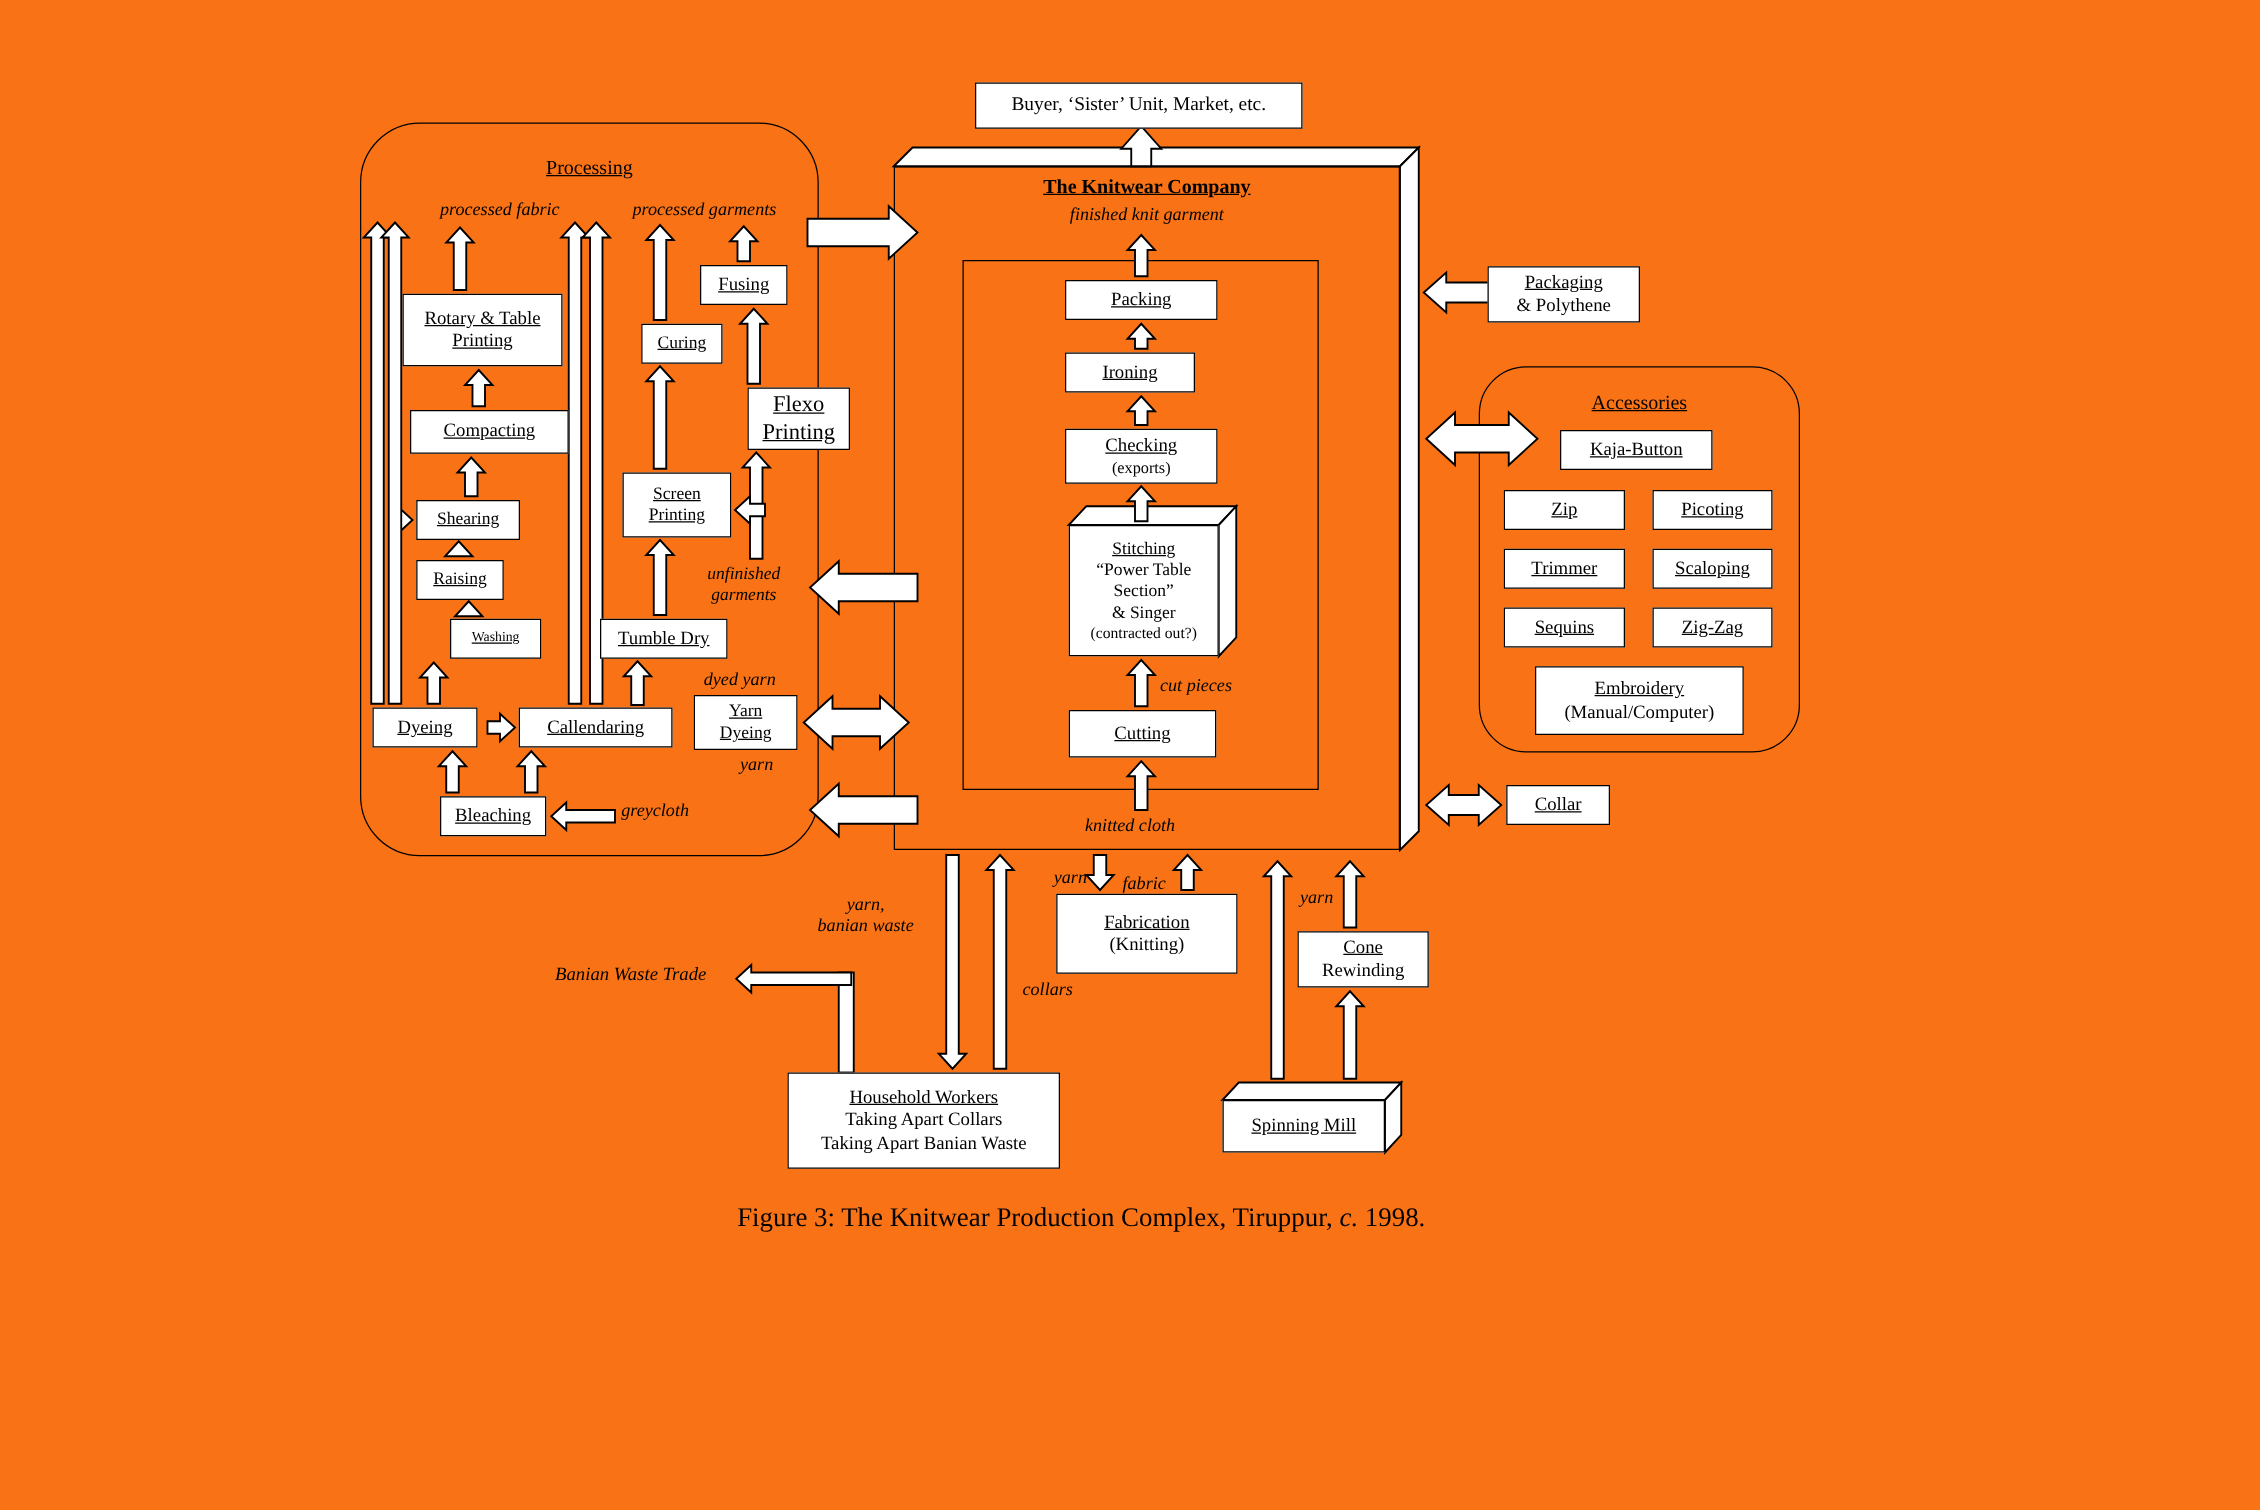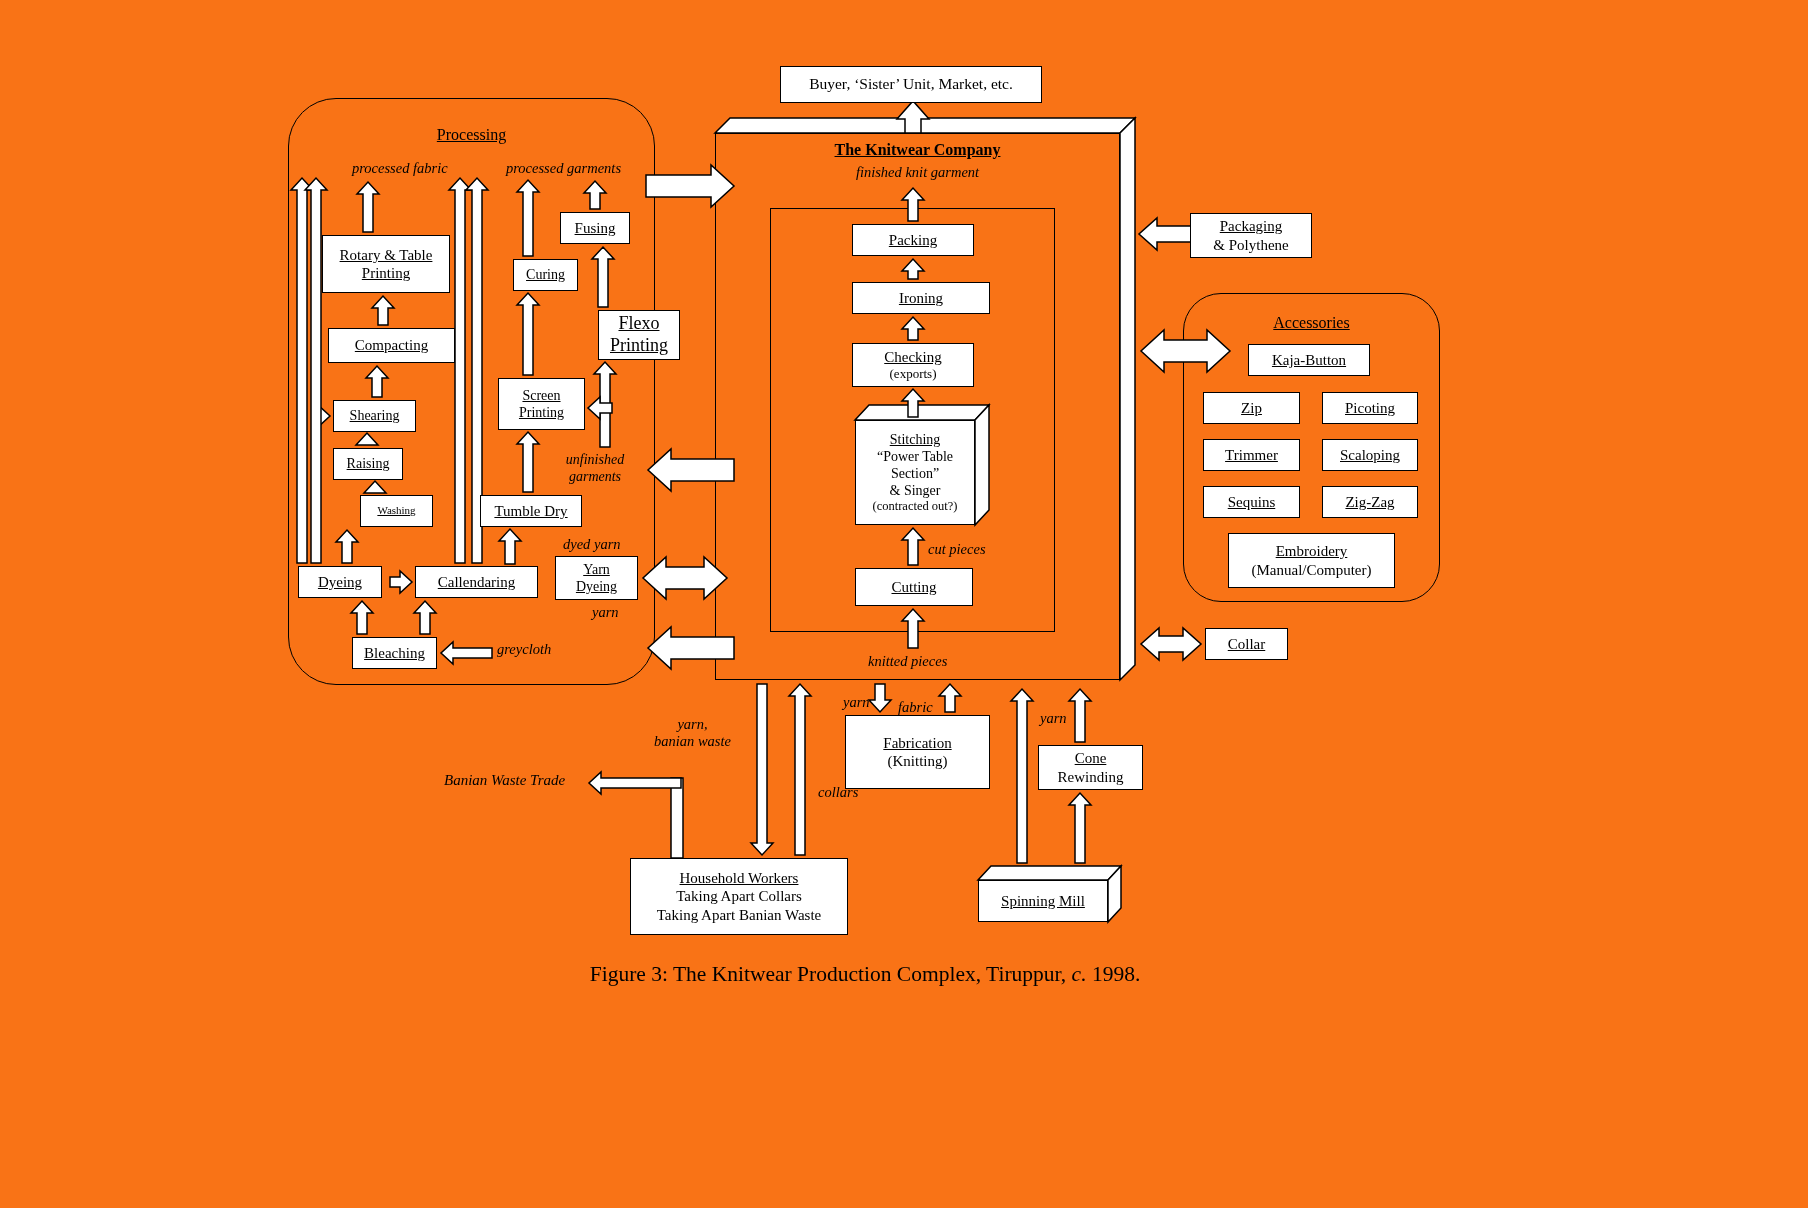--- a/index.html
+++ b/index.html
@@ -96,40 +96,40 @@
   <div class="box" style="left:780px;top:66px;width:262px;height:37px;font-size:15.5px;">
     <span>Buyer, ‘Sister’ Unit, Market, etc.</span>
   </div>
 
   <div class="title b u" style="left:715px;top:141px;width:405px;font-size:16px;">The Knitwear Company</div>
   <div class="title" style="left:715px;top:164px;width:405px;font-style:italic;font-size:14.5px;">finished knit garment</div>
 
   <div class="box" style="left:852px;top:224px;width:122px;height:32px;">
     <span class="u">Packing</span>
   </div>
-  <div class="box" style="left:852px;top:282px;width:138px;height:32px;">
+  <div class="box" style="left:852px;top:282px;width:104px;height:32px;">
     <span class="u">Ironing</span>
   </div>
   <div class="box" style="left:852px;top:343px;width:122px;height:44px;">
     <span class="u">Checking</span>
     <span class="small">(exports)</span>
   </div>
   <div class="box" style="left:855px;top:420px;width:120px;height:105px;font-size:14px;">
     <span class="u">Stitching</span>
     <span>“Power Table</span>
     <span>Section”</span>
     <span>&amp; Singer</span>
     <span class="xsmall">(contracted out?)</span>
   </div>
   <div class="box" style="left:855px;top:568px;width:118px;height:38px;">
     <span class="u">Cutting</span>
   </div>
 
   <div class="lbl" style="left:928px;top:541px;">cut pieces</div>
-  <div class="lbl" style="left:868px;top:653px;">knitted pieces</div>
+  <div class="lbl" style="left:868px;top:653px;">knitted cloth</div>
 
   <div class="title u" style="left:288px;top:126px;width:367px;">Processing</div>
 
   <div class="lbl" style="left:352px;top:160px;">processed fabric</div>
   <div class="lbl" style="left:506px;top:160px;">processed garments</div>
 
   <div class="box" style="left:322px;top:235px;width:128px;height:58px;">
     <span class="u">Rotary &amp; Table</span>
     <span class="u">Printing</span>
   </div>
@@ -217,21 +217,21 @@
   </div>
 
   <div class="box" style="left:1205px;top:628px;width:83px;height:32px;">
     <span class="u">Collar</span>
   </div>
 
   <div class="lbl" style="left:843px;top:694px;">yarn</div>
   <div class="lbl" style="left:898px;top:699px;">fabric</div>
   <div class="lbl" style="left:1040px;top:710px;">yarn</div>
 
-  <div class="box" style="left:845px;top:715px;width:145px;height:74px;">
+  <div class="box" style="left:845px;top:715px;width:145px;height:64px;">
     <span class="u">Fabrication</span>
     <span>(Knitting)</span>
   </div>
   <div class="box" style="left:1038px;top:745px;width:105px;height:45px;">
     <span class="u">Cone</span>
     <span>Rewinding</span>
   </div>
   <div class="box" style="left:978px;top:880px;width:130px;height:42px;">
     <span class="u">Spinning Mill</span>
   </div>

